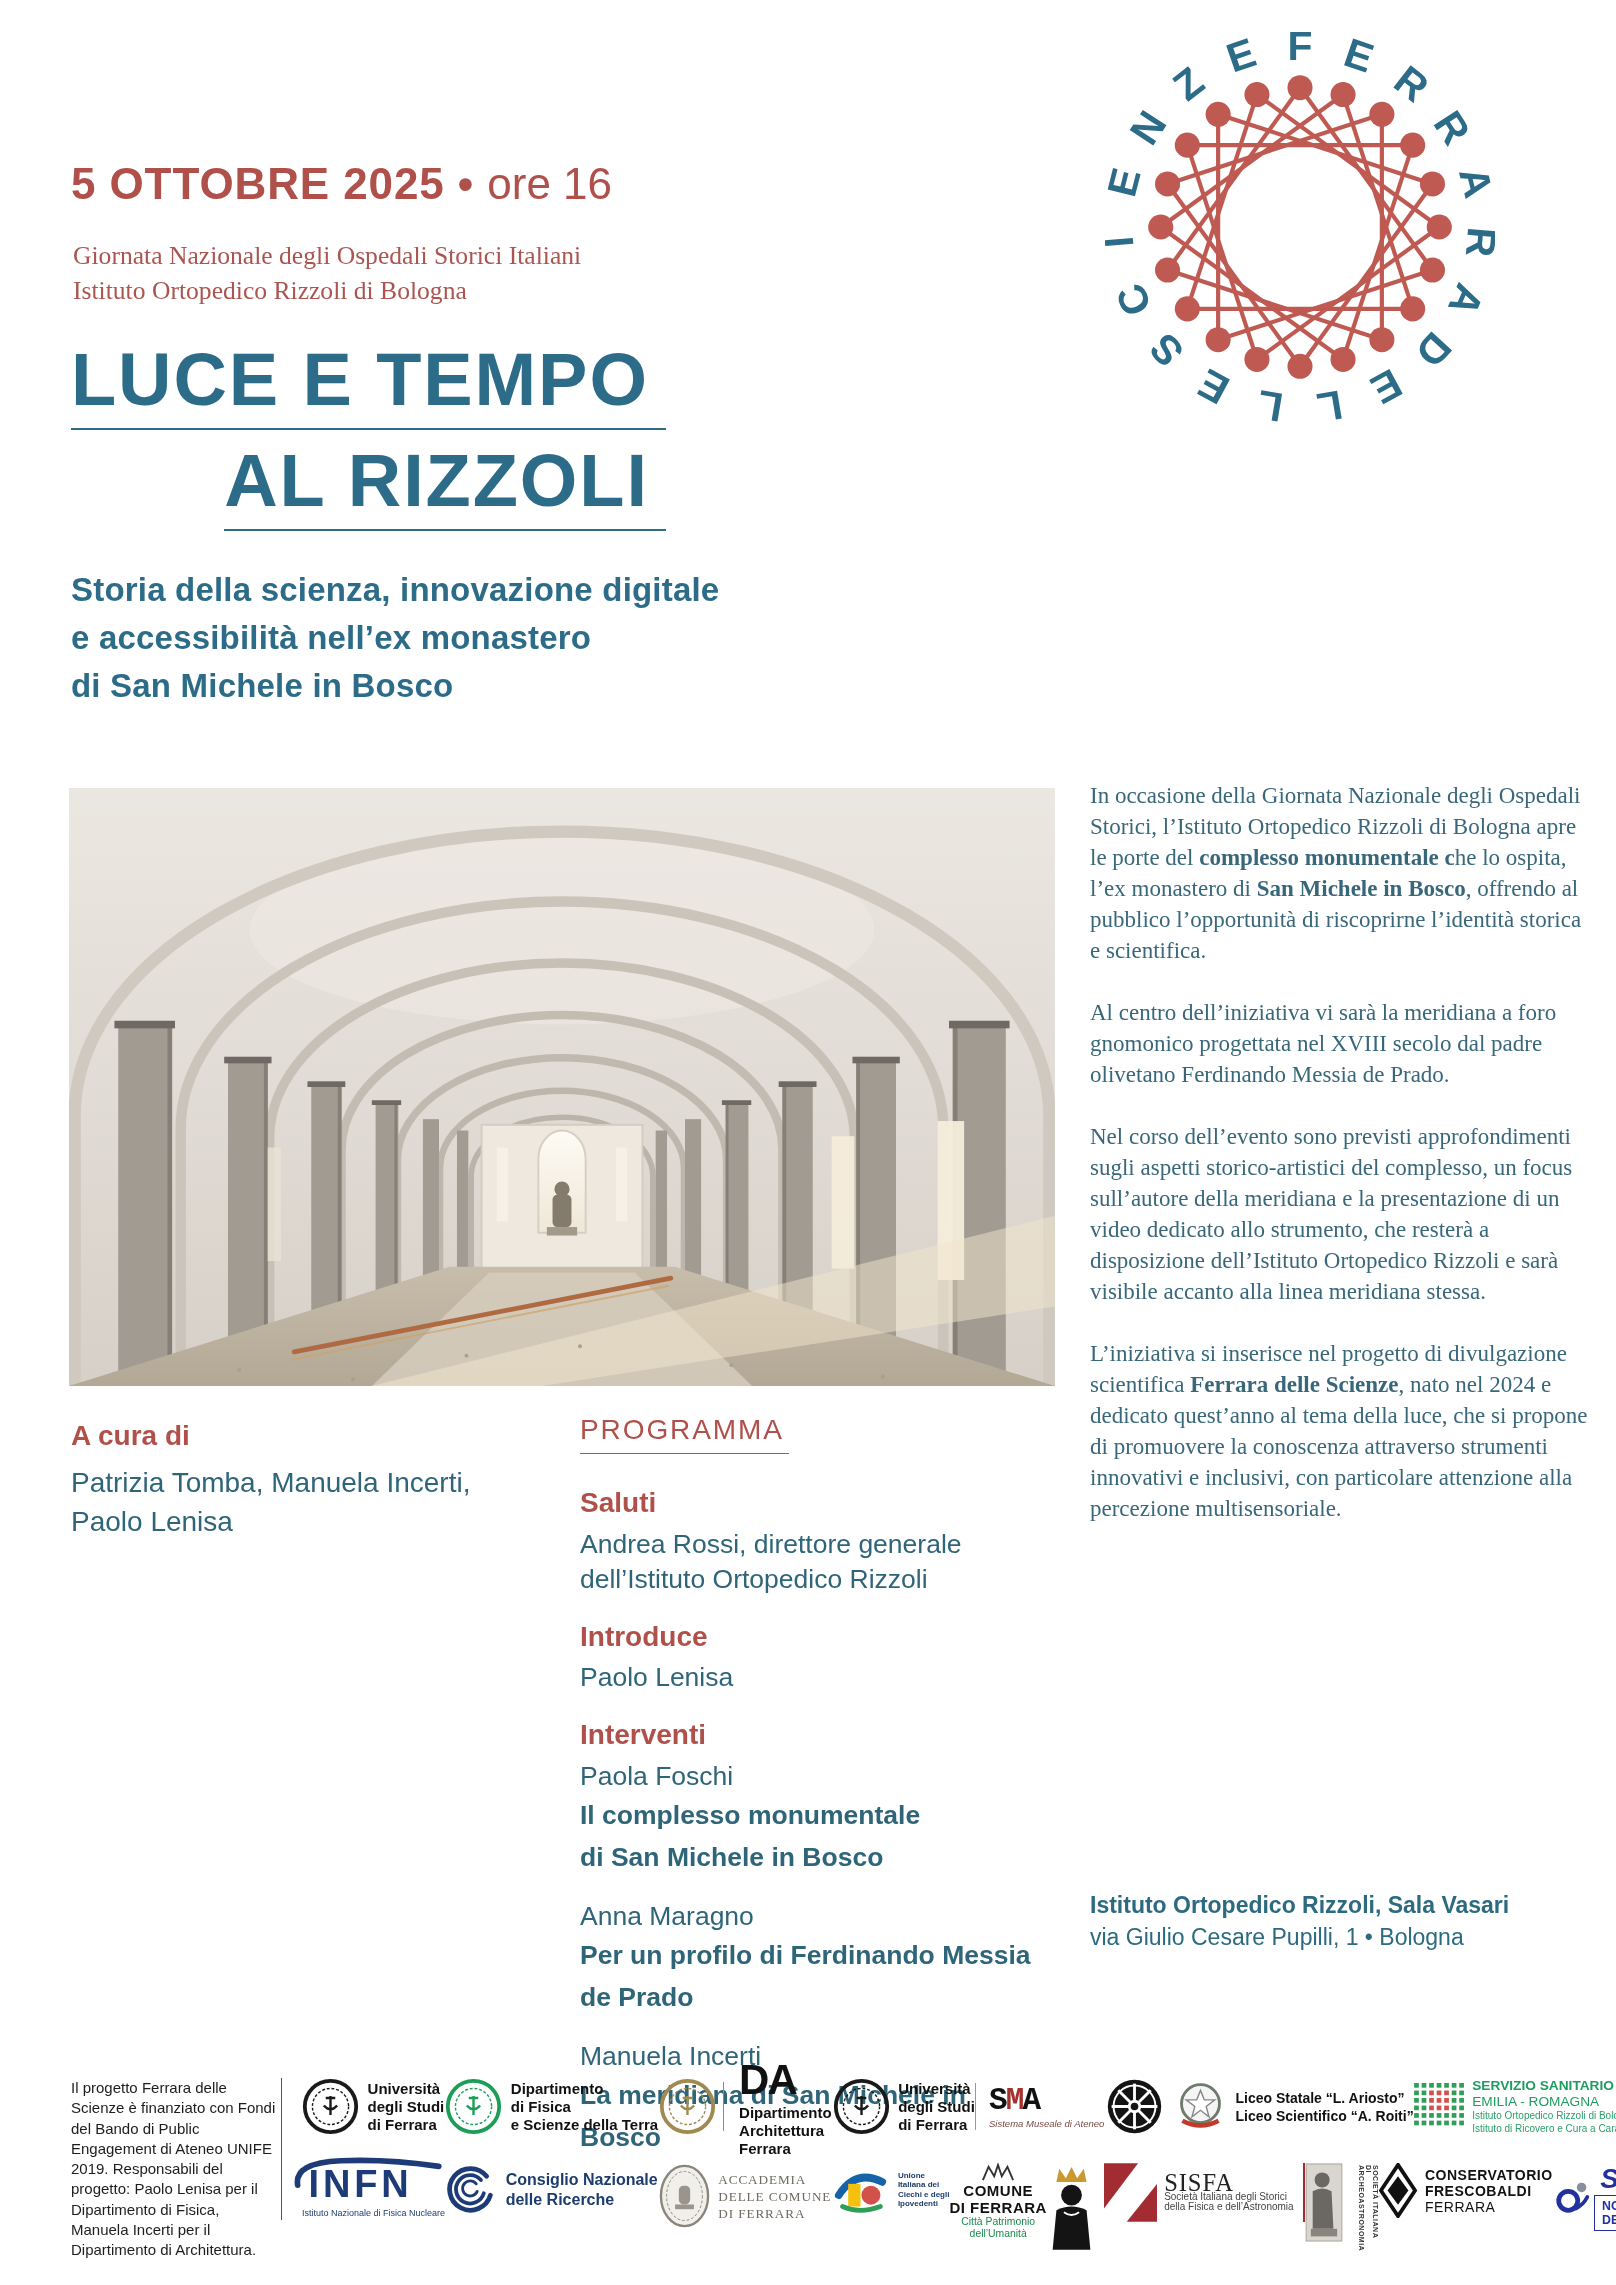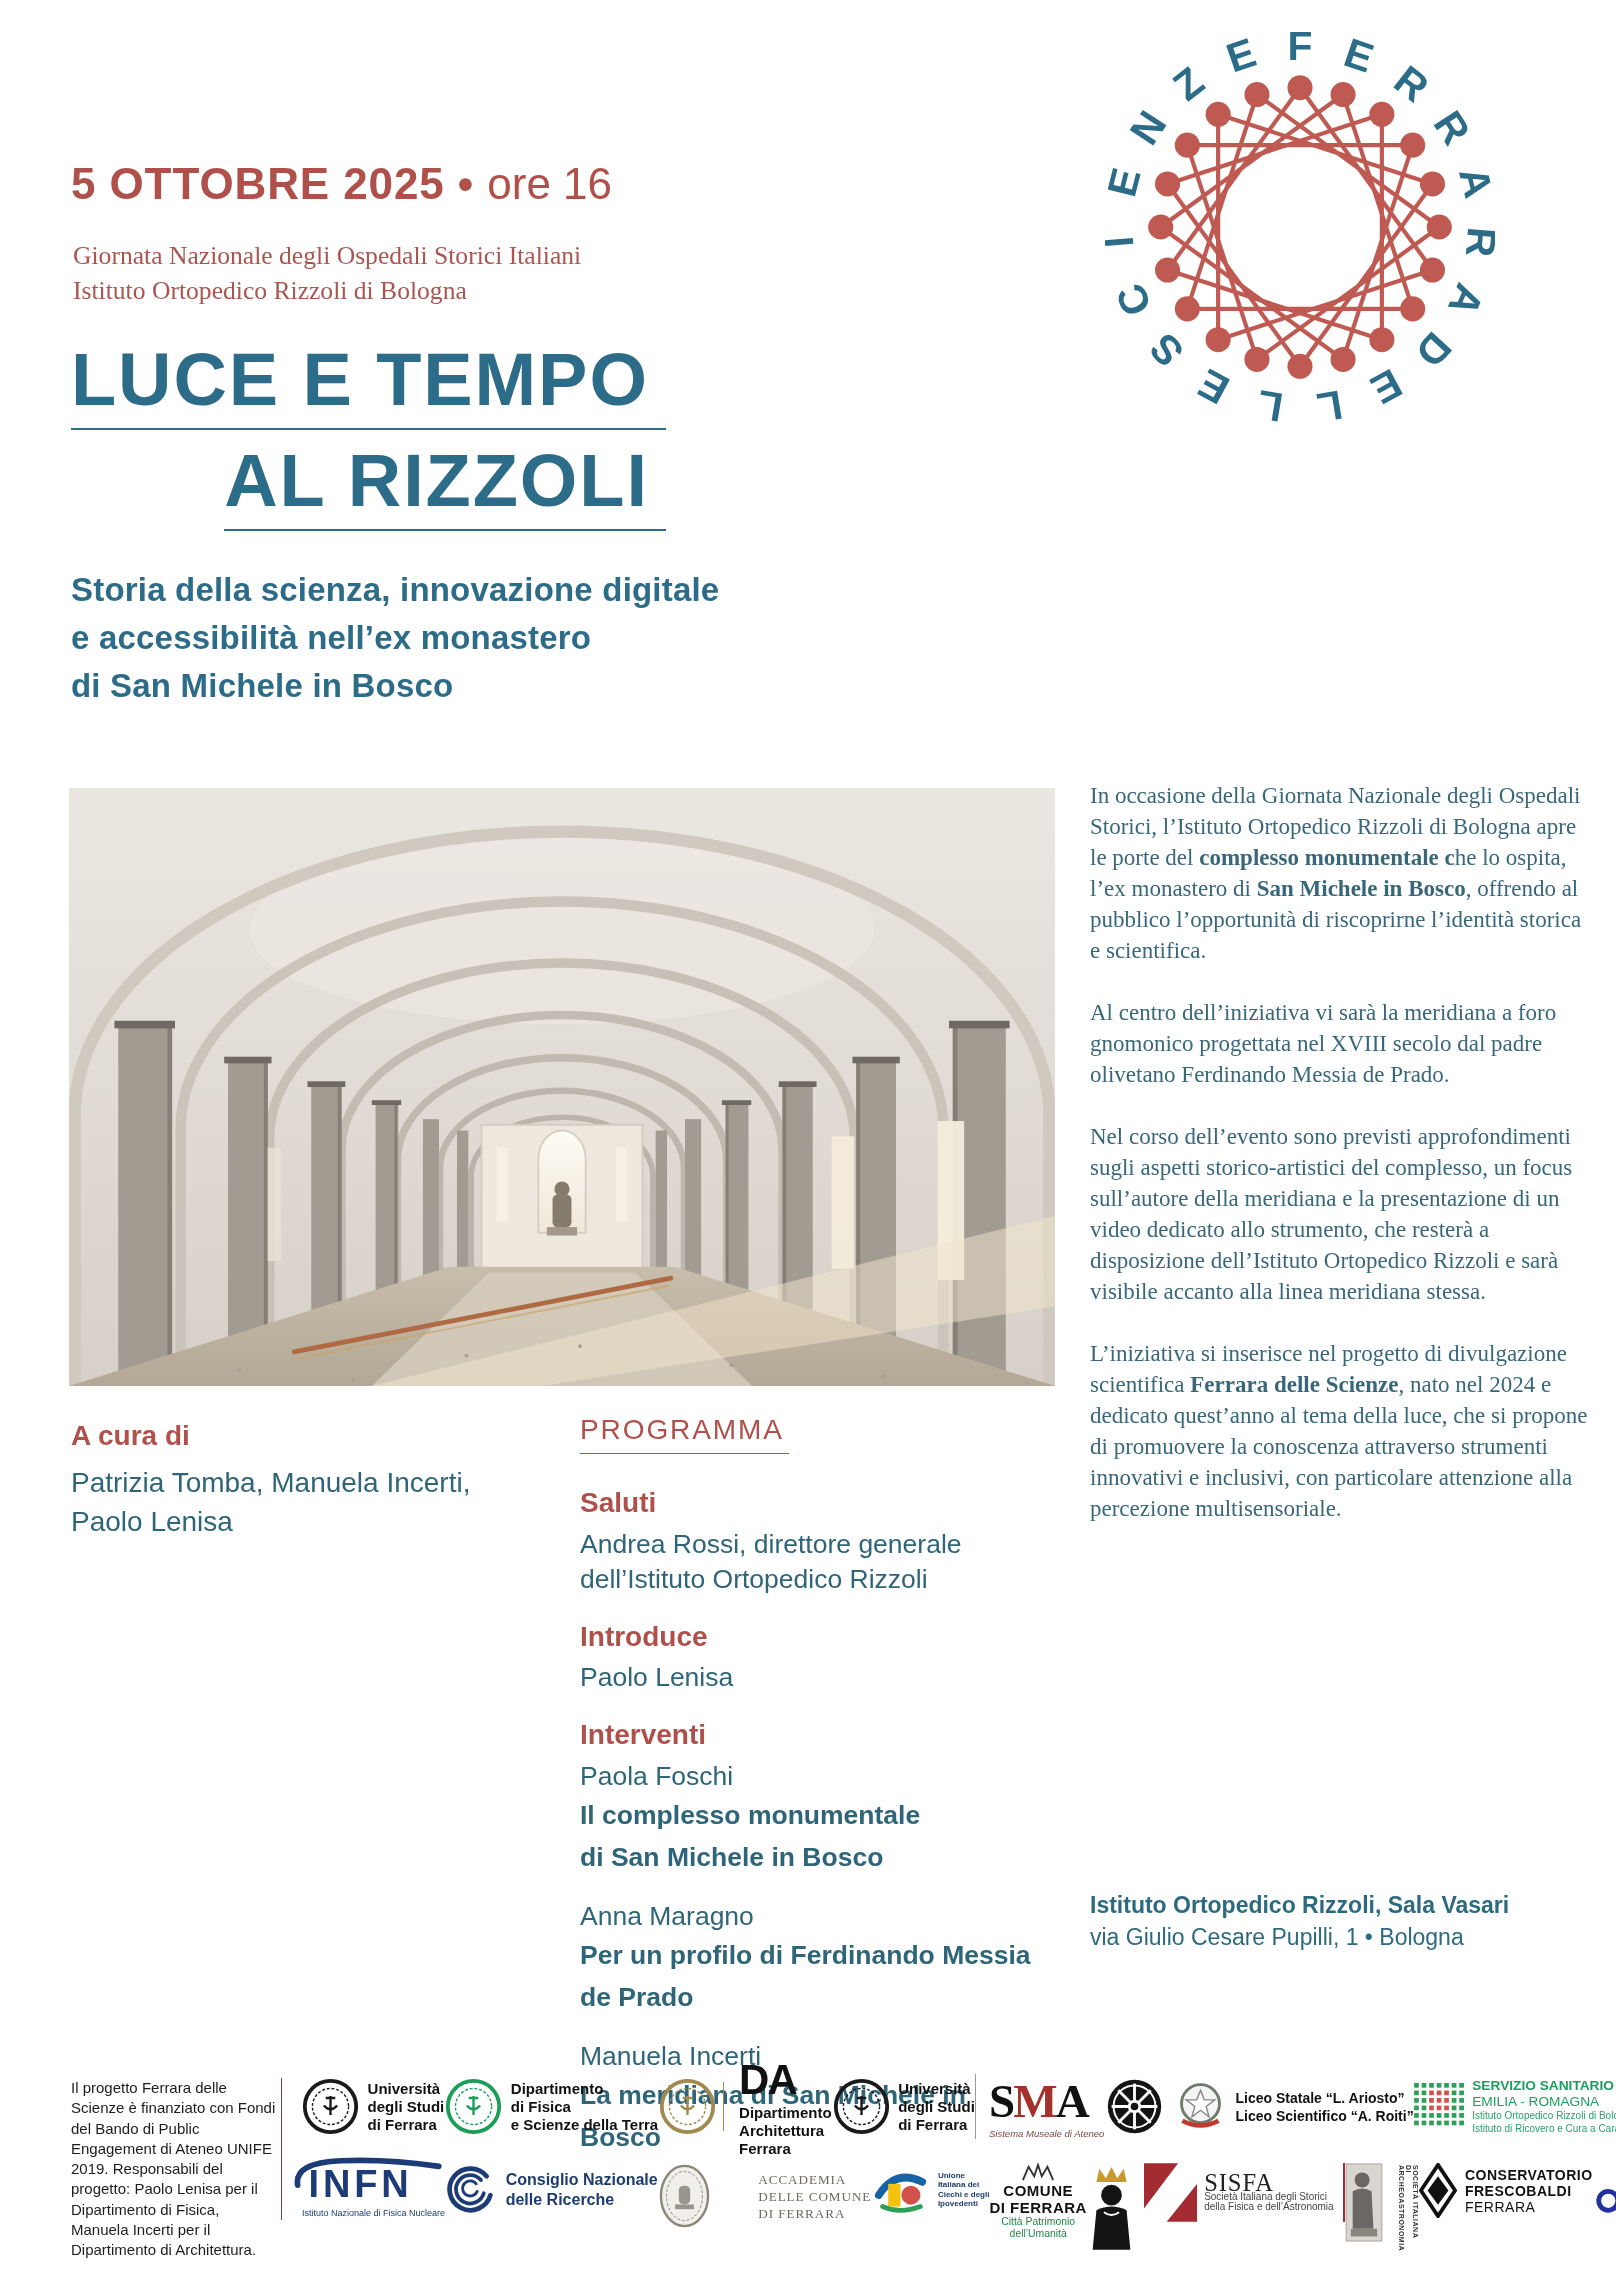--- a/index.html
+++ b/index.html
@@ -59,34 +59,34 @@
   .logos-row{position:absolute;display:flex;align-items:center;}
   #logos-row1{left:301px;top:2061px;width:1298px;height:91px;justify-content:space-between;}
   #logos-row2{left:284px;top:2163px;width:1317px;height:114px;justify-content:space-between;align-items:flex-start;}
   .logo-item{display:flex;align-items:center;gap:7.6px;flex:0 0 auto;}
   .logo-text{display:flex;flex-direction:column;justify-content:center;}
   .logo-text .l{font-weight:bold;font-size:15px;line-height:18px;color:#111;}
   .logo-text .s{font-size:9.5px;line-height:11.4px;color:#333;}
   .logo-big{font-weight:bold;color:#111;}
 
   .li-sma{border-left:0.9px solid #999;padding-left:13.2px;}
-  .li-sma .logo-big{font-size:47px;letter-spacing:-1.9px;font-family:Liberation Serif, serif;}
+  .li-sma .logo-big{font-size:31px;letter-spacing:-1.9px;font-family:Liberation Mono, monospace;}
   .li-sma .logo-big .mid{color:#a3322c;}
   .li-sma .s{font-style:italic;color:#7a4a45;}
   .li-liceo .l{font-size:14px;line-height:18px;}
   .li-ssr .l{color:#1d9e60;font-size:13.7px;line-height:16px;}
   .li-ssr .l.l2{font-weight:normal;}
   .li-ssr .s{color:#2aa06a;font-size:10px;line-height:12.3px;}
   .li-da .logo-big{font-size:42px;letter-spacing:-1.9px;}
 
   .li-infn{position:relative;display:block;}
   .li-infn .logo-big{font-size:38px;color:#1d3c77;letter-spacing:3.8px;margin-left:24.6px;}
   .li-infn .s{color:#1d3c77;font-size:9px;margin-top:1.9px;margin-left:18px;}
   .li-cnr .l{color:#1d3c6e;font-size:16px;line-height:20px;}
-  .li-acc .l{font-family:"Liberation Serif",serif;font-weight:normal;color:#6f6a62;font-size:13.2px;line-height:17px;letter-spacing:0.9px;margin-left:40px;}
+  .li-acc .l{font-family:"Liberation Serif",serif;font-weight:normal;color:#6f6a62;font-size:13.2px;line-height:17px;letter-spacing:0.9px;}
   .li-eye .l{color:#1d3c6e;font-size:8px;line-height:9.5px;font-weight:bold;}
   .li-comune{display:block;text-align:center;}
   .li-comune .l{font-size:15px;line-height:17px;letter-spacing:0.5px;}
   .li-comune .s{color:#1d8a4e;font-size:10.4px;line-height:12.3px;}
   .li-sisfa{border-right:2.8px solid #a32c33;padding-right:9.5px;}
   .li-sisfa .l{font-family:"Liberation Serif",serif;font-size:24.6px;letter-spacing:0.9px;font-weight:normal;color:#222;}
   .li-sisfa .s{font-size:10px;line-height:9.5px;color:#444;}
   .li-cons .l{font-size:14px;line-height:16px;letter-spacing:0.5px;}
   .li-cons .l.l3{font-weight:normal;}
   .li-soc .logo-big{font-style:italic;font-size:28px;color:#2330a0;letter-spacing:-0.9px;}

